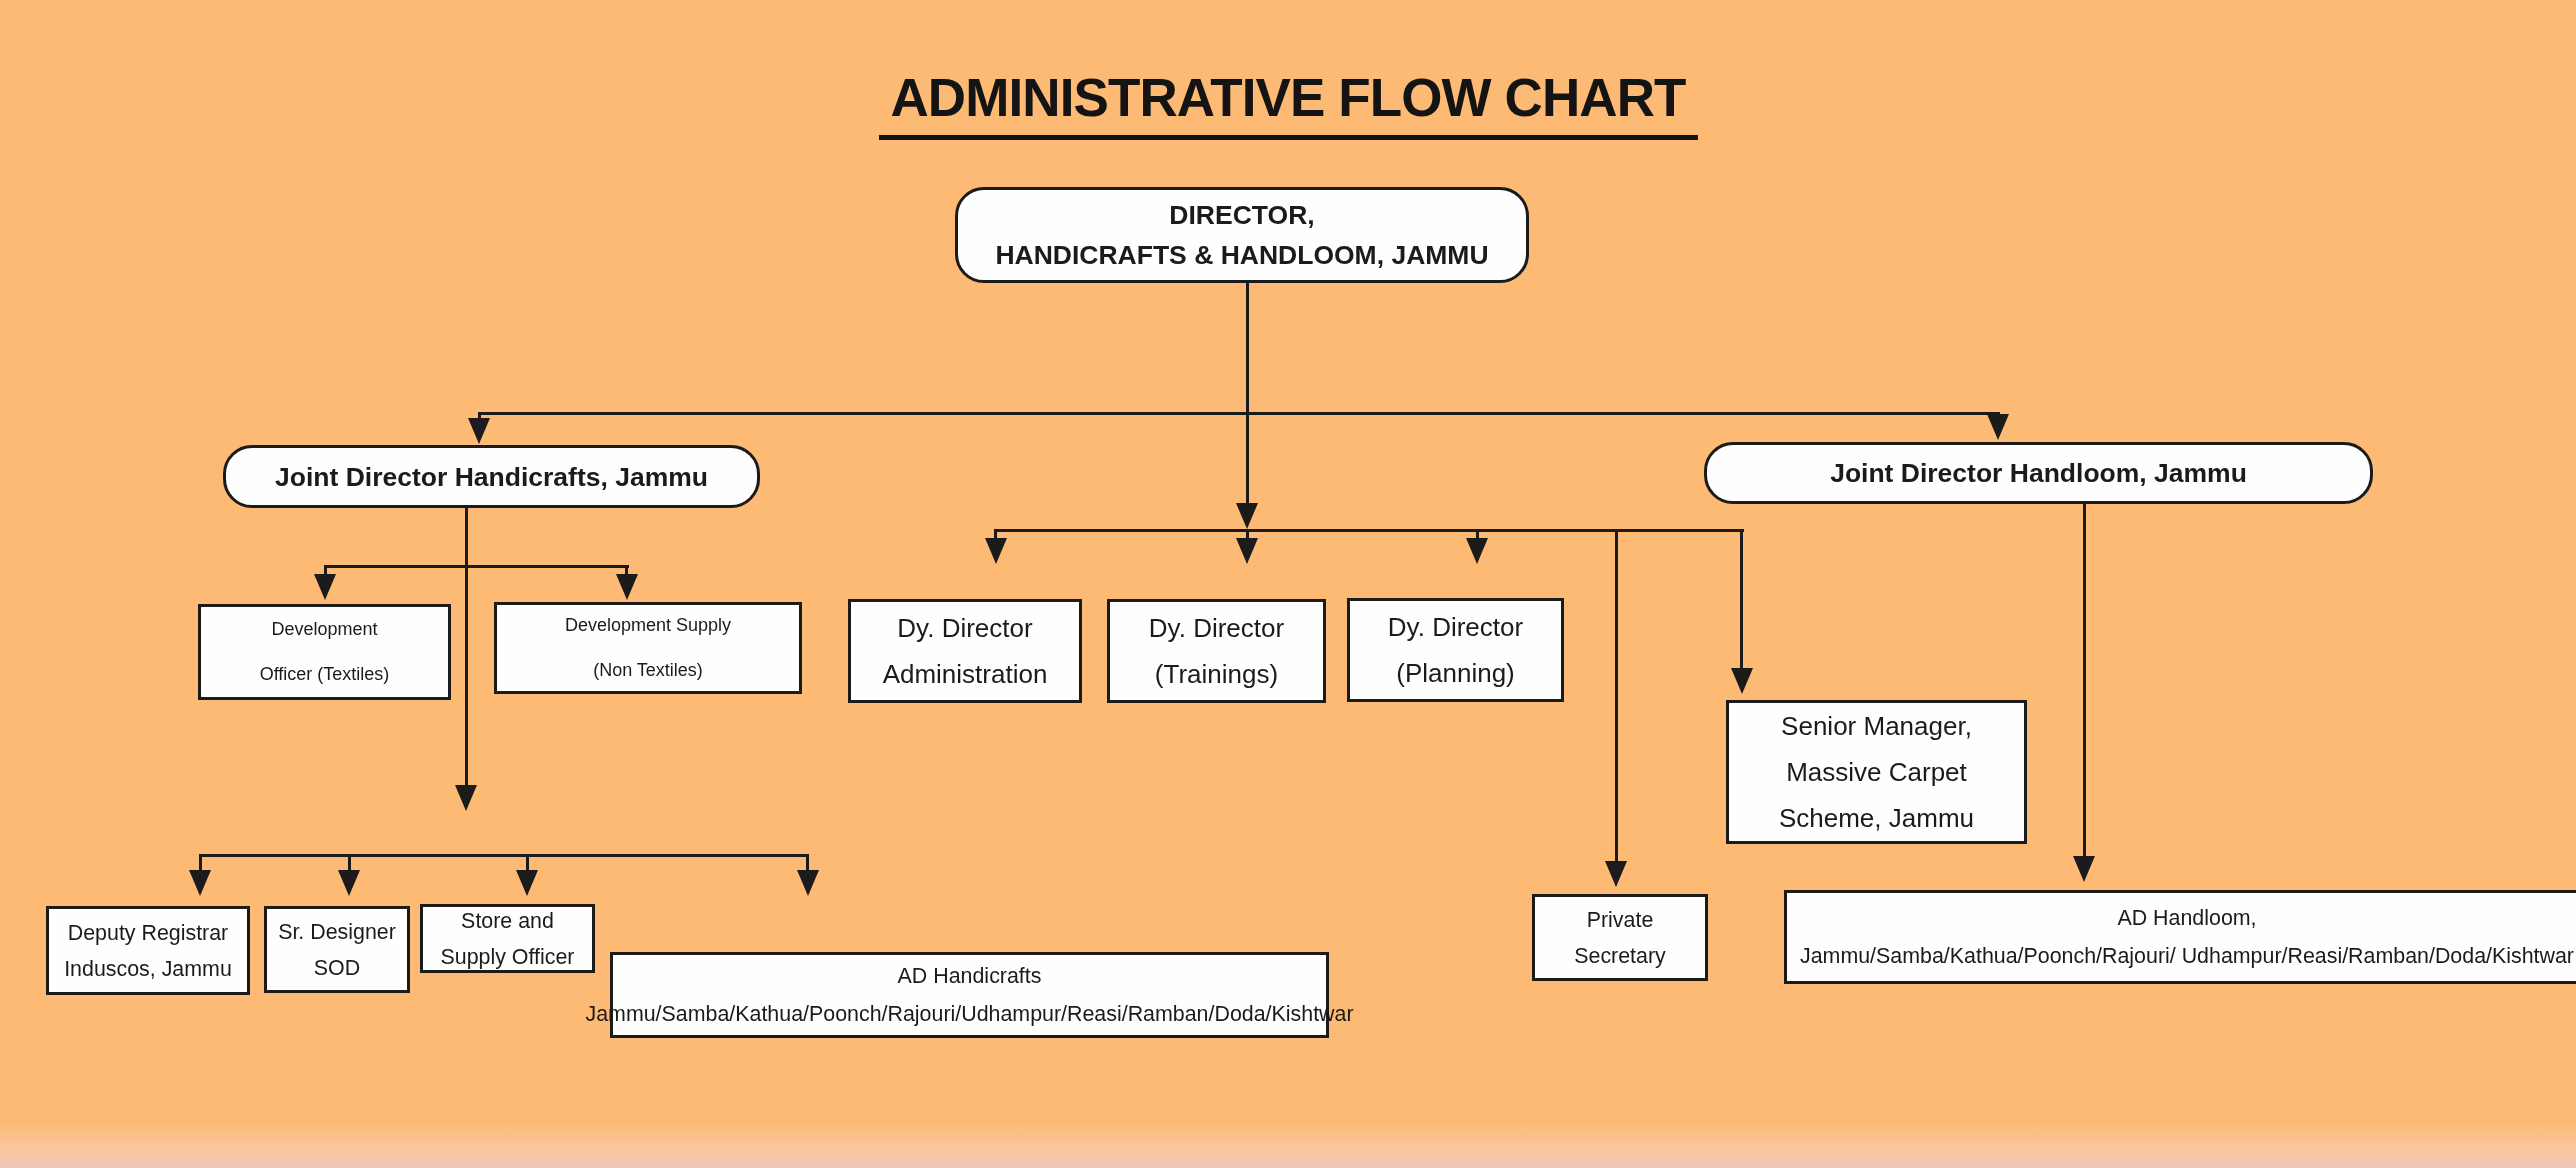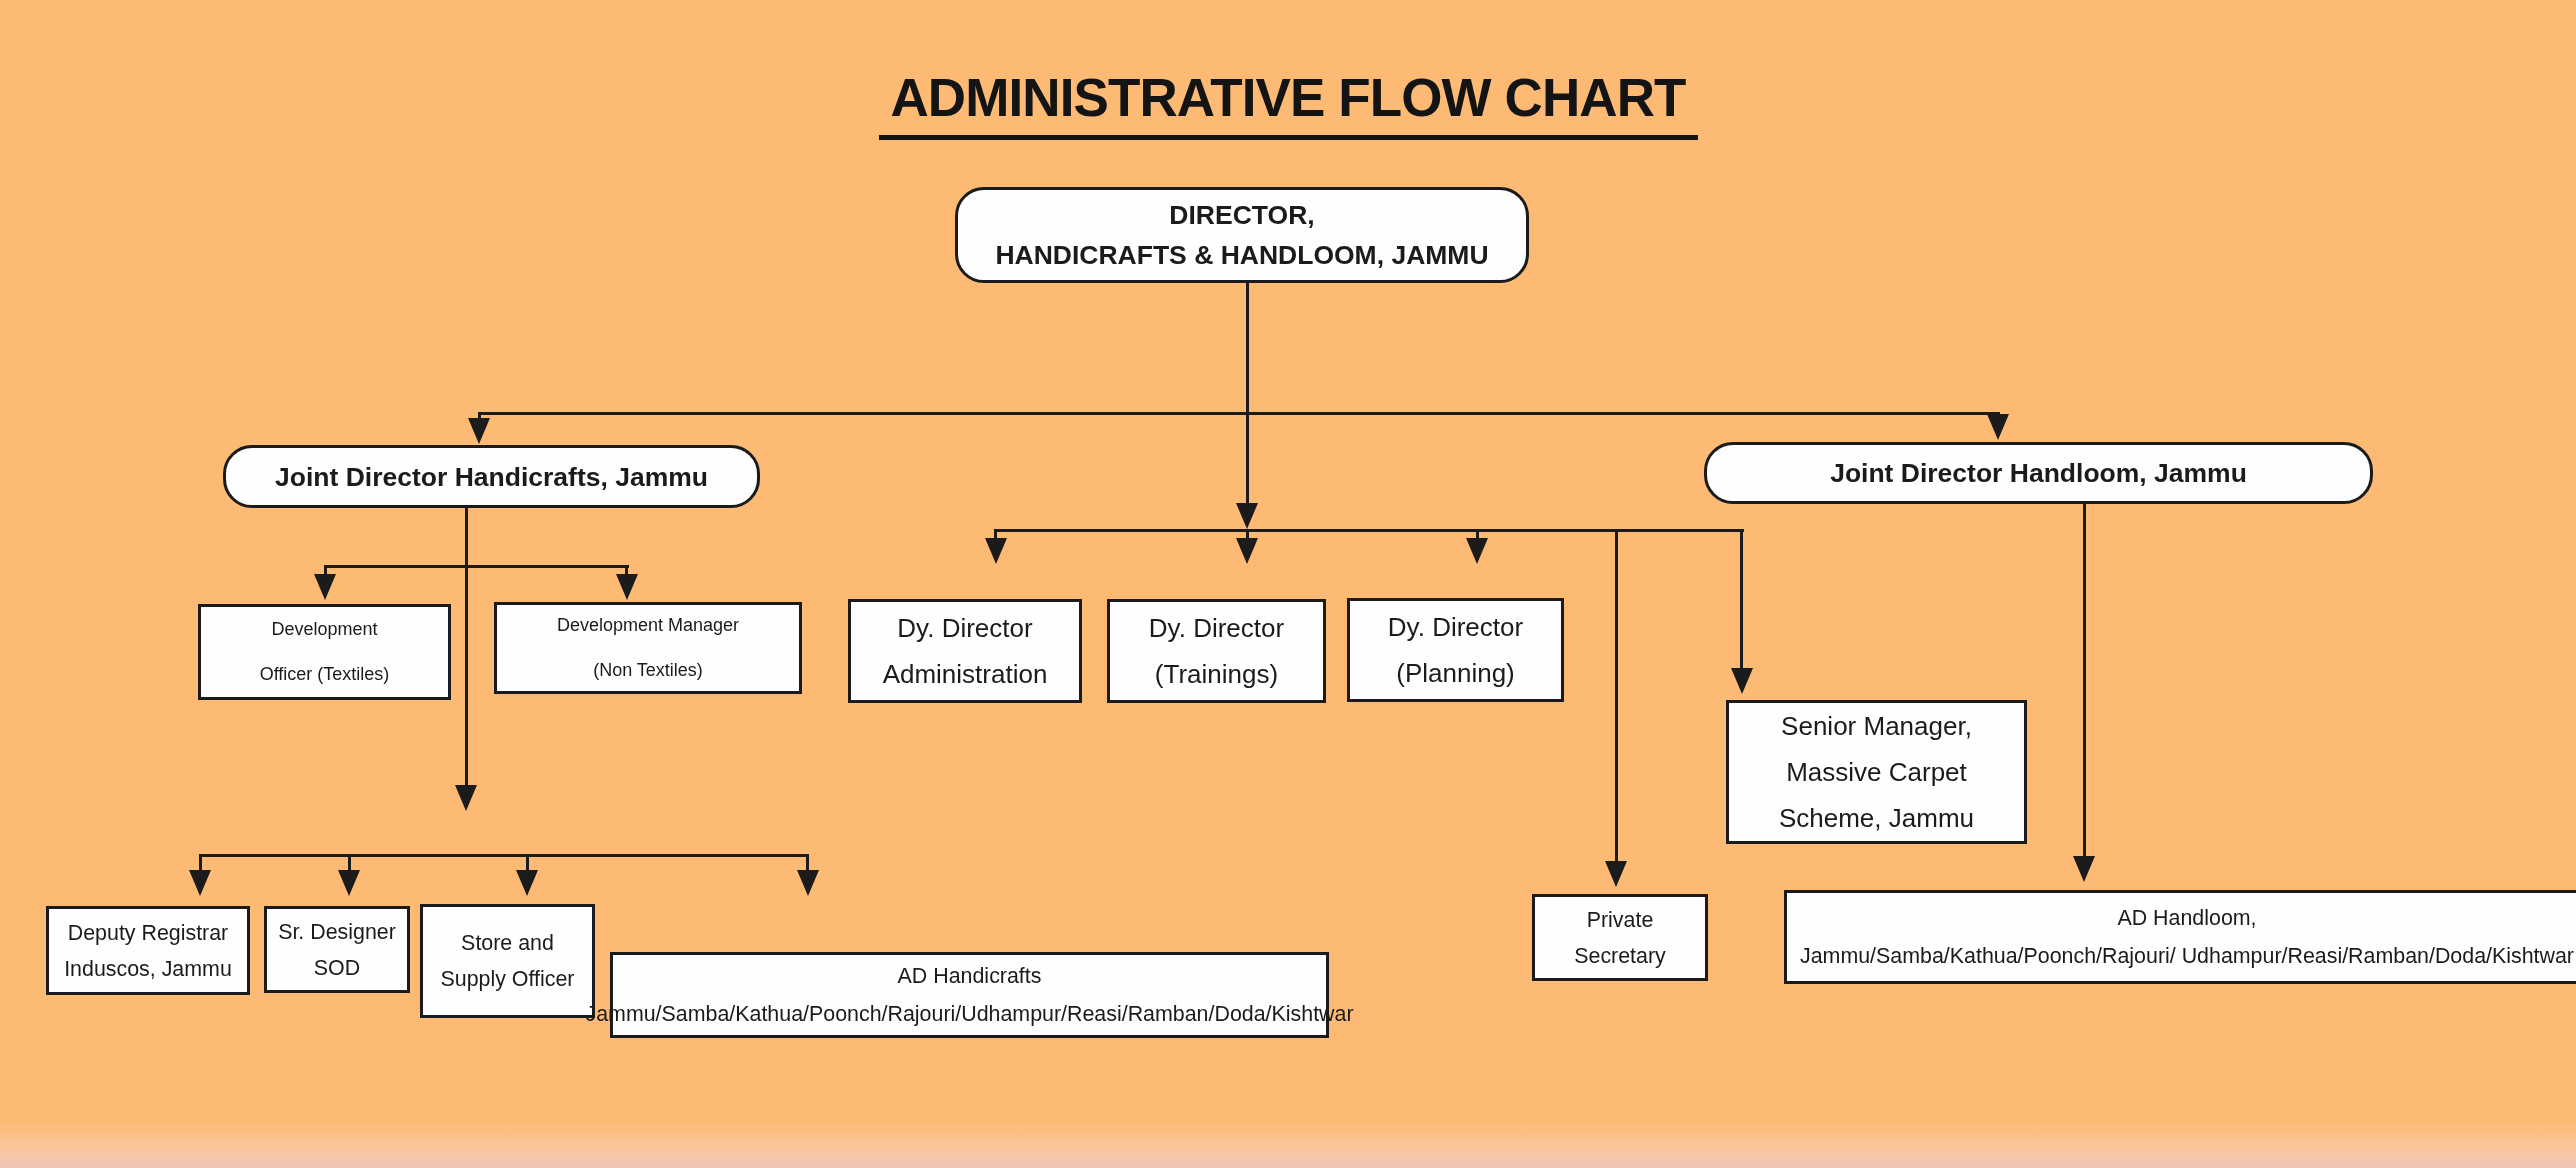--- a/index.html
+++ b/index.html
@@ -110,21 +110,21 @@
   <div class="box lg" style="left:1704px;top:442px;width:669px;height:62px;">
     <span>Joint Director Handloom, Jammu</span>
   </div>
 
   <div class="box md2" style="left:198px;top:604px;width:253px;height:96px;">
     <span>Development</span>
     <span>Officer (Textiles)</span>
   </div>
 
   <div class="box md2" style="left:494px;top:602px;width:308px;height:92px;">
-    <span>Development Manager</span>
+    <span>Development Supply</span>
     <span>(Non Textiles)</span>
   </div>
 
   <div class="box md" style="left:848px;top:599px;width:234px;height:104px;">
     <span>Dy. Director</span>
     <span>Administration</span>
   </div>
 
   <div class="box md" style="left:1107px;top:599px;width:219px;height:104px;">
     <span>Dy. Director</span>
@@ -150,21 +150,21 @@
   <div class="box sm" style="left:264px;top:906px;width:146px;height:87px;">
     <span>Sr. Designer</span>
     <span>SOD</span>
   </div>
 
   <div class="box sm" style="left:46px;top:906px;width:204px;height:89px;">
     <span>Deputy Registrar</span>
     <span>Induscos, Jammu</span>
   </div>
 
-  <div class="box sm" style="left:420px;top:904px;width:175px;height:114px;text-align:right;">
+  <div class="box sm" style="left:420px;top:904px;width:175px;height:69px;text-align:right;">
     <span>Store and</span>
     <span>Supply Officer</span>
   </div>
 
   <div class="box ad" style="left:610px;top:952px;width:719px;height:86px;">
     <span>AD Handicrafts</span>
     <span>Jammu/Samba/Kathua/Poonch/Rajouri/Udhampur/Reasi/Ramban/Doda/Kishtwar</span>
   </div>
 
   <div class="box ad" style="left:1784px;top:890px;width:806px;height:94px;">

